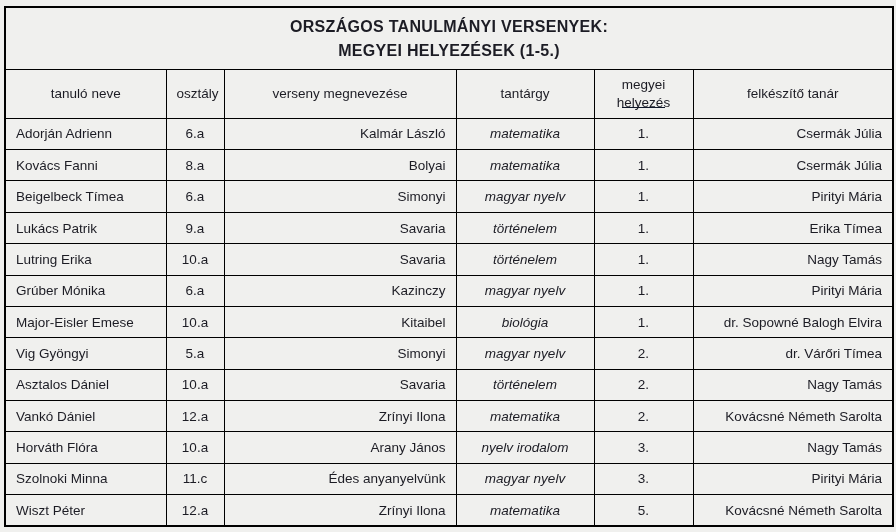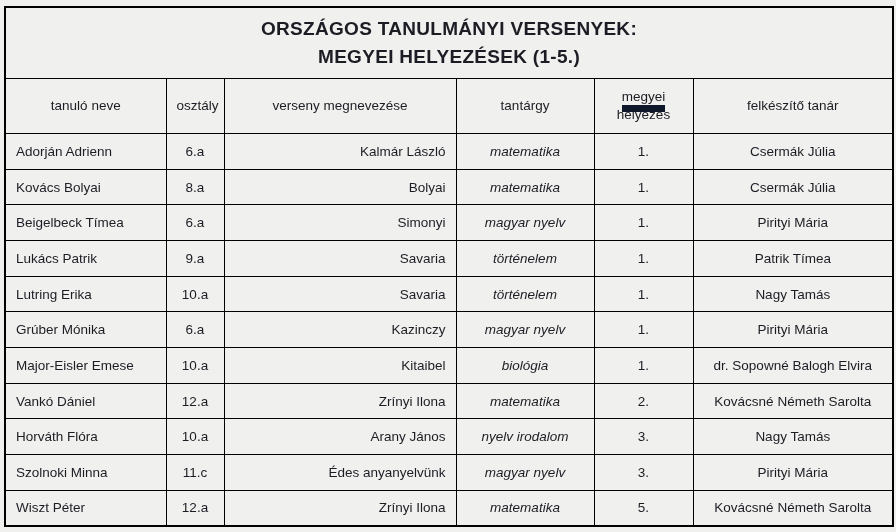--- a/index.html
+++ b/index.html
@@ -25,39 +25,39 @@
     font-size: 13.5px;
     font-weight: normal;
     vertical-align: middle;
     overflow: hidden;
     white-space: nowrap;
   }
   tr.title-row td {
     height: 62px;
     text-align: center;
     font-weight: bold;
-    font-size: 19px;
+    font-size: 16px;
     letter-spacing: 0.3px;
     line-height: 1.45;
   }
   tr.header-row td {
     height: 48px;
     text-align: center;
     line-height: 1.35;
   }
   tr.data-row td { height: 31px; }
   .col-student  { text-align: left;   font-weight: bold; }
   .col-class    { text-align: center; margin-left: 46px; }
   .col-comp     { text-align: right; }
   .col-subject  { text-align: center; font-style: italic; }
   .col-place    { text-align: center; font-weight: bold; }
-  .col-teacher  { text-align: center; }
+  .col-teacher  { text-align: right; }
   .underlined {
-    border-bottom: 7px solid #0f172a;
-    padding-bottom: 1px;
+    border-bottom: 1px solid #0f172a;
+    padding-bottom: 15px;
   }
 </style>
 </head>
 <body>
 
 <table class="results-table">
   <colgroup>
     <col style="width:161px">
     <col style="width:58px">
     <col style="width:232px">
@@ -85,42 +85,42 @@
     </tr>
   <tr class="data-row">
     <td class="col-student">Adorján Adrienn</td>
     <td class="col-class">6.a</td>
     <td class="col-comp">Kalmár László</td>
     <td class="col-subject">matematika</td>
     <td class="col-place">1.</td>
     <td class="col-teacher">Csermák Júlia</td>
   </tr>
       <tr class="data-row">
-    <td class="col-student">Kovács Bolyai</td>
+    <td class="col-student">Kovács Fanni</td>
     <td class="col-class">8.a</td>
     <td class="col-comp">Bolyai</td>
     <td class="col-subject">matematika</td>
     <td class="col-place">1.</td>
     <td class="col-teacher">Csermák Júlia</td>
   </tr>
       <tr class="data-row">
     <td class="col-student">Beigelbeck Tímea</td>
     <td class="col-class">6.a</td>
     <td class="col-comp">Simonyi</td>
     <td class="col-subject">magyar nyelv</td>
     <td class="col-place">1.</td>
     <td class="col-teacher">Pirityi Mária</td>
   </tr>
       <tr class="data-row">
     <td class="col-student">Lukács Patrik</td>
     <td class="col-class">9.a</td>
     <td class="col-comp">Savaria</td>
     <td class="col-subject">történelem</td>
     <td class="col-place">1.</td>
-    <td class="col-teacher">Patrik Tímea</td>
+    <td class="col-teacher">Erika Tímea</td>
   </tr>
       <tr class="data-row">
     <td class="col-student">Lutring Erika</td>
     <td class="col-class">10.a</td>
     <td class="col-comp">Savaria</td>
     <td class="col-subject">történelem</td>
     <td class="col-place">1.</td>
     <td class="col-teacher">Nagy Tamás</td>
   </tr>
       <tr class="data-row">
@@ -131,20 +131,36 @@
     <td class="col-place">1.</td>
     <td class="col-teacher">Pirityi Mária</td>
   </tr>
       <tr class="data-row">
     <td class="col-student">Major-Eisler Emese</td>
     <td class="col-class">10.a</td>
     <td class="col-comp">Kitaibel</td>
     <td class="col-subject">biológia</td>
     <td class="col-place">1.</td>
     <td class="col-teacher">dr. Sopowné Balogh Elvira</td>
+  </tr>
+      <tr class="data-row">
+    <td class="col-student">Vig Gyöngyi</td>
+    <td class="col-class">5.a</td>
+    <td class="col-comp">Simonyi</td>
+    <td class="col-subject">magyar nyelv</td>
+    <td class="col-place">2.</td>
+    <td class="col-teacher">dr. Várőri Tímea</td>
+  </tr>
+      <tr class="data-row">
+    <td class="col-student">Asztalos Dániel</td>
+    <td class="col-class">10.a</td>
+    <td class="col-comp">Savaria</td>
+    <td class="col-subject">történelem</td>
+    <td class="col-place">2.</td>
+    <td class="col-teacher">Nagy Tamás</td>
   </tr>
       <tr class="data-row">
     <td class="col-student">Vankó Dániel</td>
     <td class="col-class">12.a</td>
     <td class="col-comp">Zrínyi Ilona</td>
     <td class="col-subject">matematika</td>
     <td class="col-place">2.</td>
     <td class="col-teacher">Kovácsné Németh Sarolta</td>
   </tr>
       <tr class="data-row">

